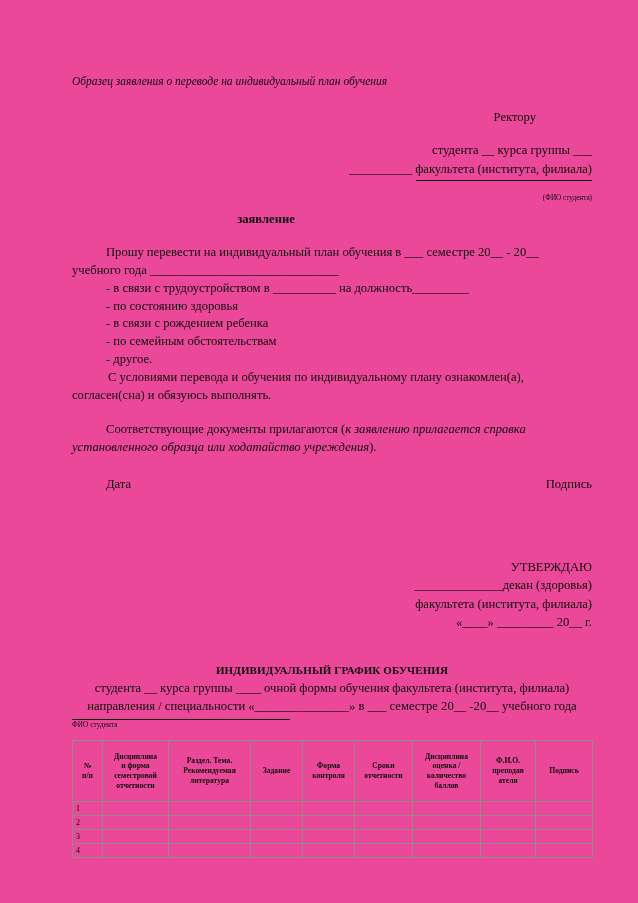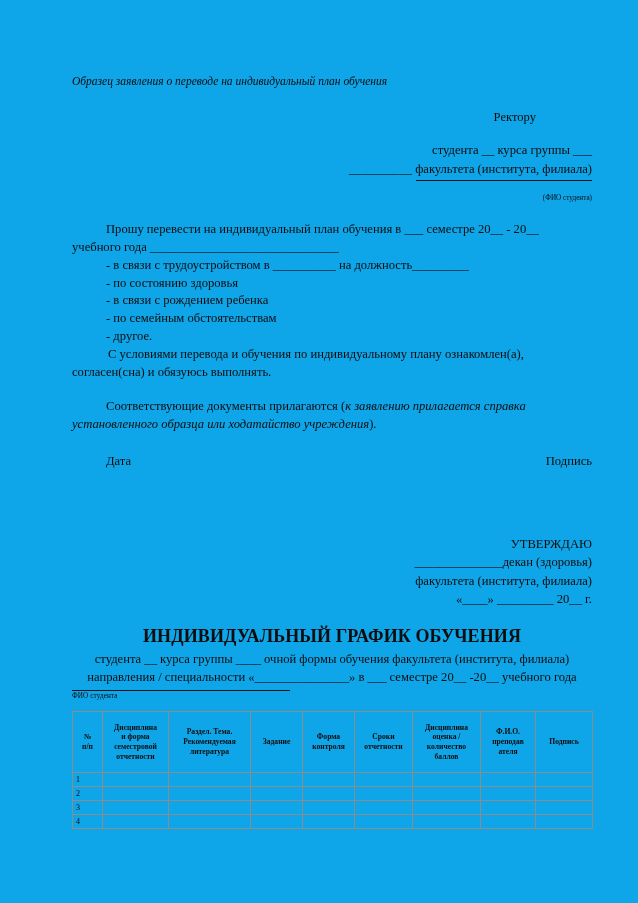--- a/index.html
+++ b/index.html
@@ -15,21 +15,21 @@
     font-family: "Liberation Serif", "DejaVu Serif", serif;
     color: #0d0d0d;
     -webkit-font-smoothing: antialiased;
   }
   .page {
     position: absolute;
     left: 0;
     top: 0;
     width: 638px;
     height: 903px;
-    background: #0ea5e9;
+    background: #ec4899;
     overflow: hidden;
   }
   .doc {
     position: absolute;
     left: 72px;
     top: 74px;
     width: 520px;
   }
 
   
@@ -122,23 +122,23 @@
   .approve {
     margin-top: 66px;
     text-align: right;
     font-size: 12.6px;
     line-height: 1.47;
   }
   .approve .row { white-space: nowrap; }
 
   
   .sched-title {
-    margin-top: 17px;
+    margin-top: 32px;
     text-align: center;
-    font-size: 18px;
+    font-size: 11px;
     font-weight: bold;
     letter-spacing: 0.1px;
   }
   .sched-sub {
     margin-top: 3px;
     text-align: center;
     font-size: 12.6px;
     line-height: 1.45;
   }
   .sched-sub .row { white-space: nowrap; }
@@ -196,20 +196,21 @@
 
     <div class="addressee">
       <div class="rector">Ректору</div>
       <div class="spacer-14"></div>
       <div class="row">студента __ курса группы ___</div>
       <div class="row">__________ факультета (института, филиала)</div>
       <span class="fio-rule"></span>
       <span class="fio-cap">(ФИО студента)</span>
     </div>
 
+    <div class="app-title">заявление</div>
 
     <div class="body-para">
       <div><span class="indent"></span><span>Прошу перевести на индивидуальный план обучения в ___ семестре 20__ - 20__</span></div>
       <div>учебного года ______________________________</div>
     </div>
 
     <div class="bullets">
       <div class="b">- в связи с трудоустройством в __________ на должность_________</div>
       <div class="b">- по состоянию здоровья</div>
       <div class="b">- в связи с рождением ребенка</div>

